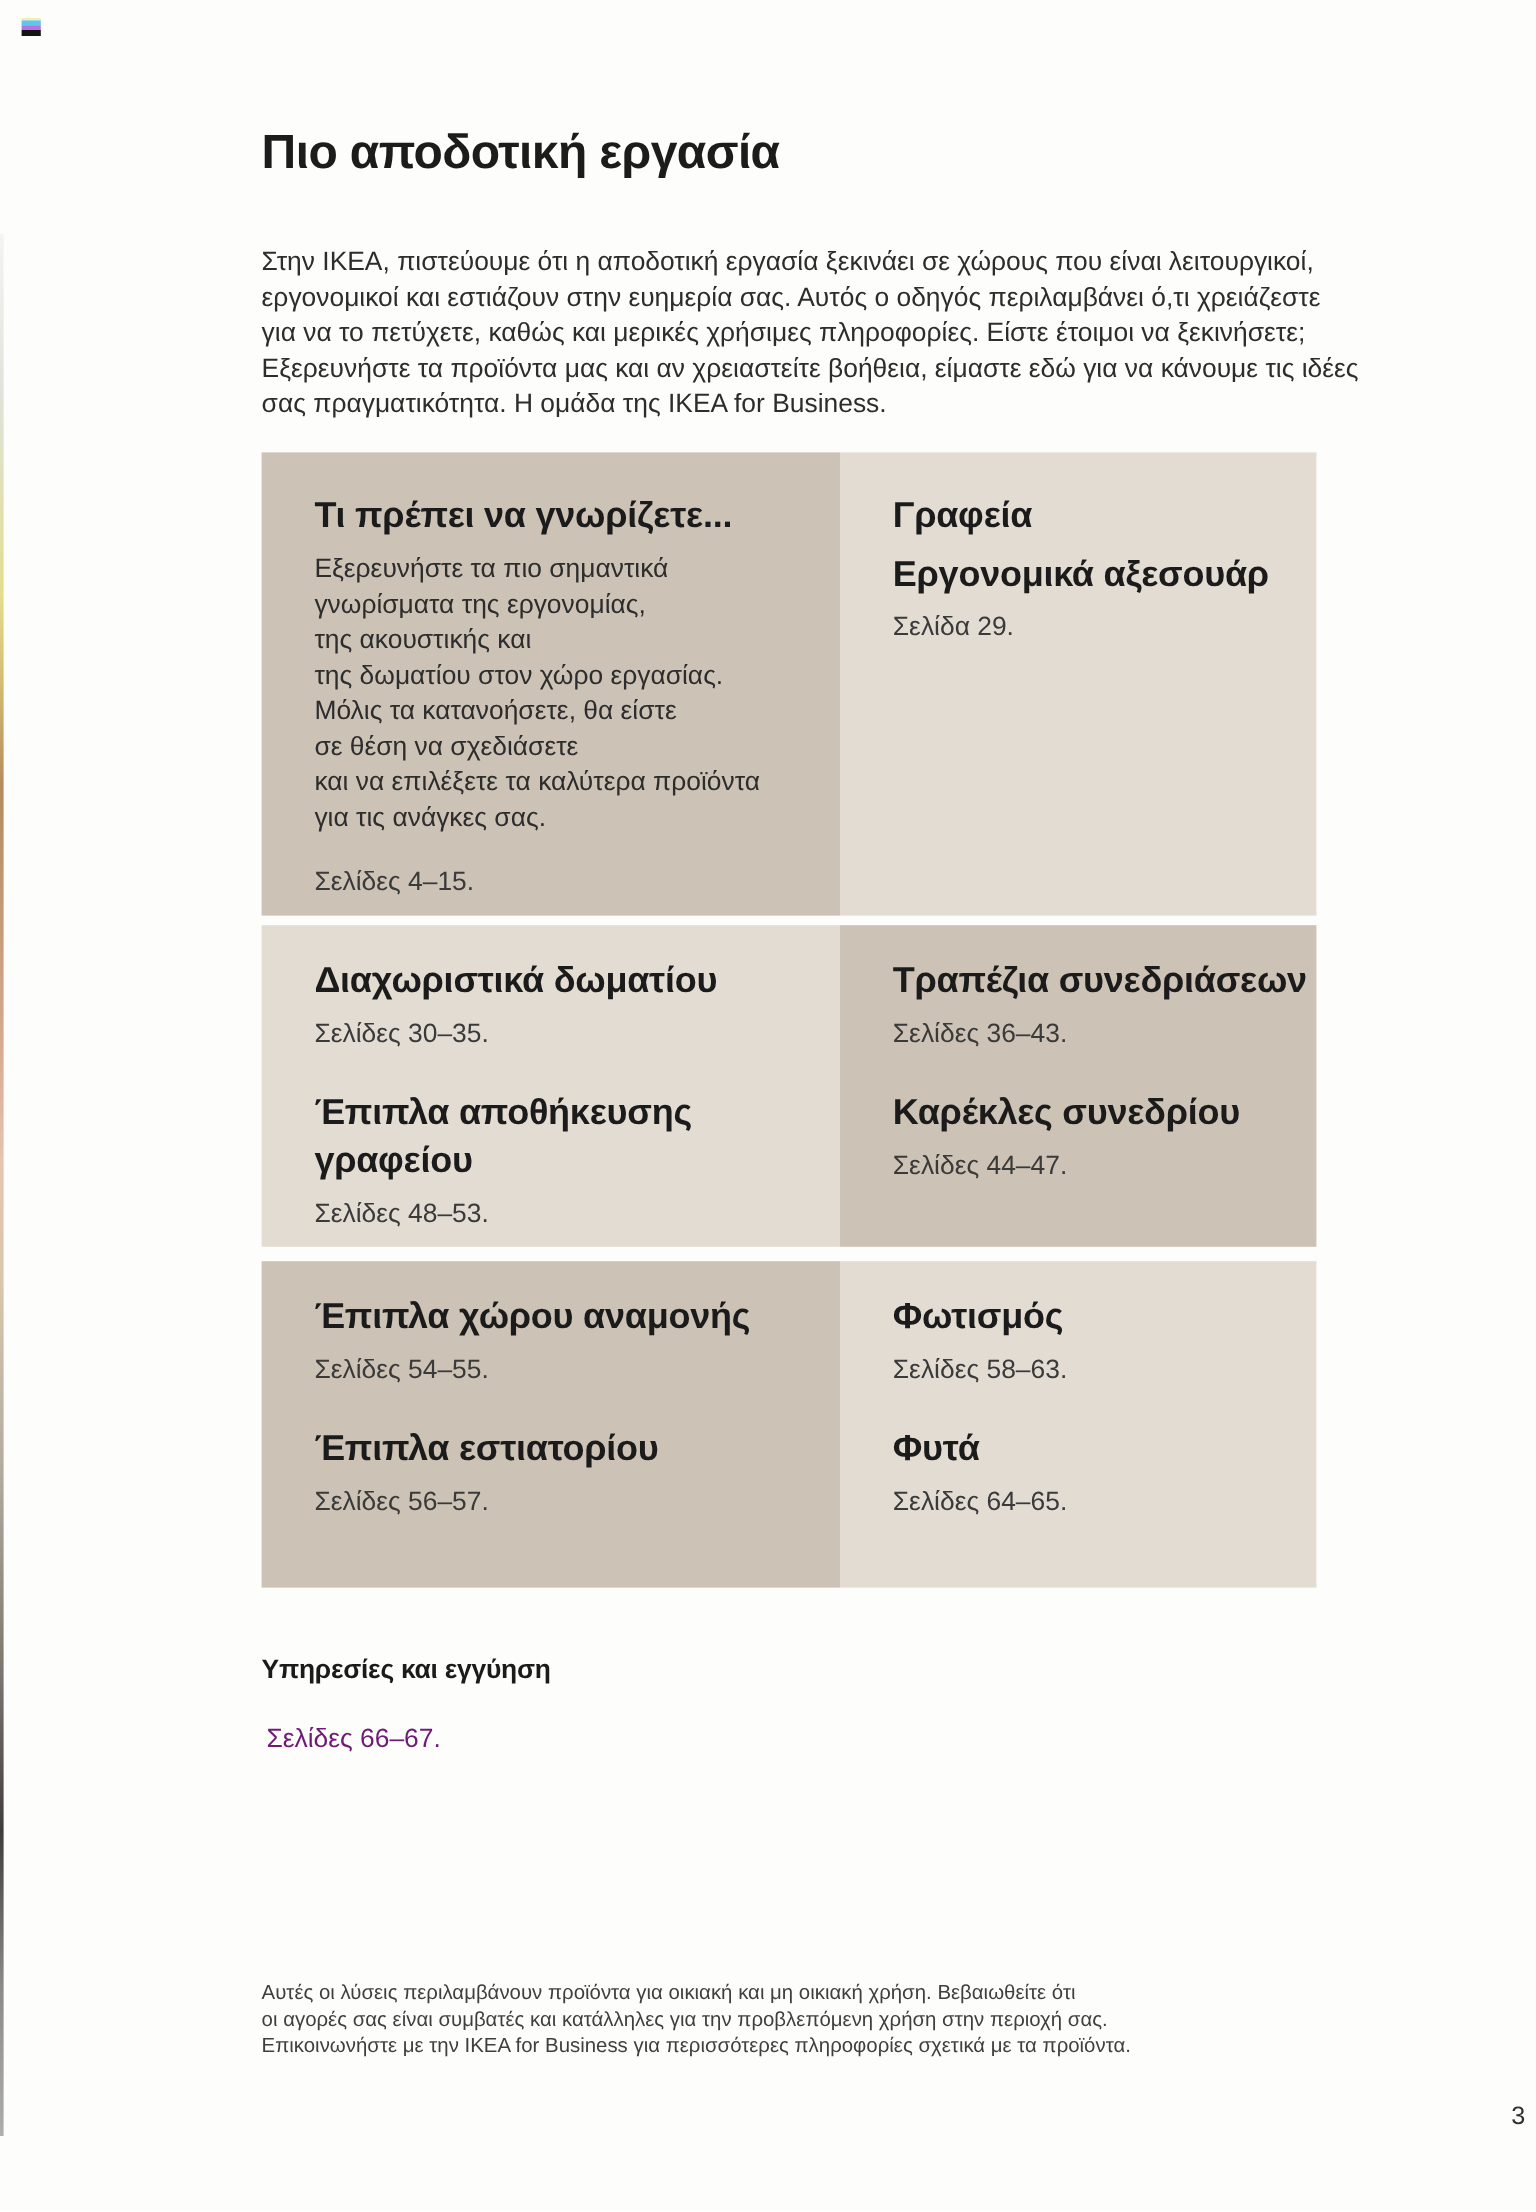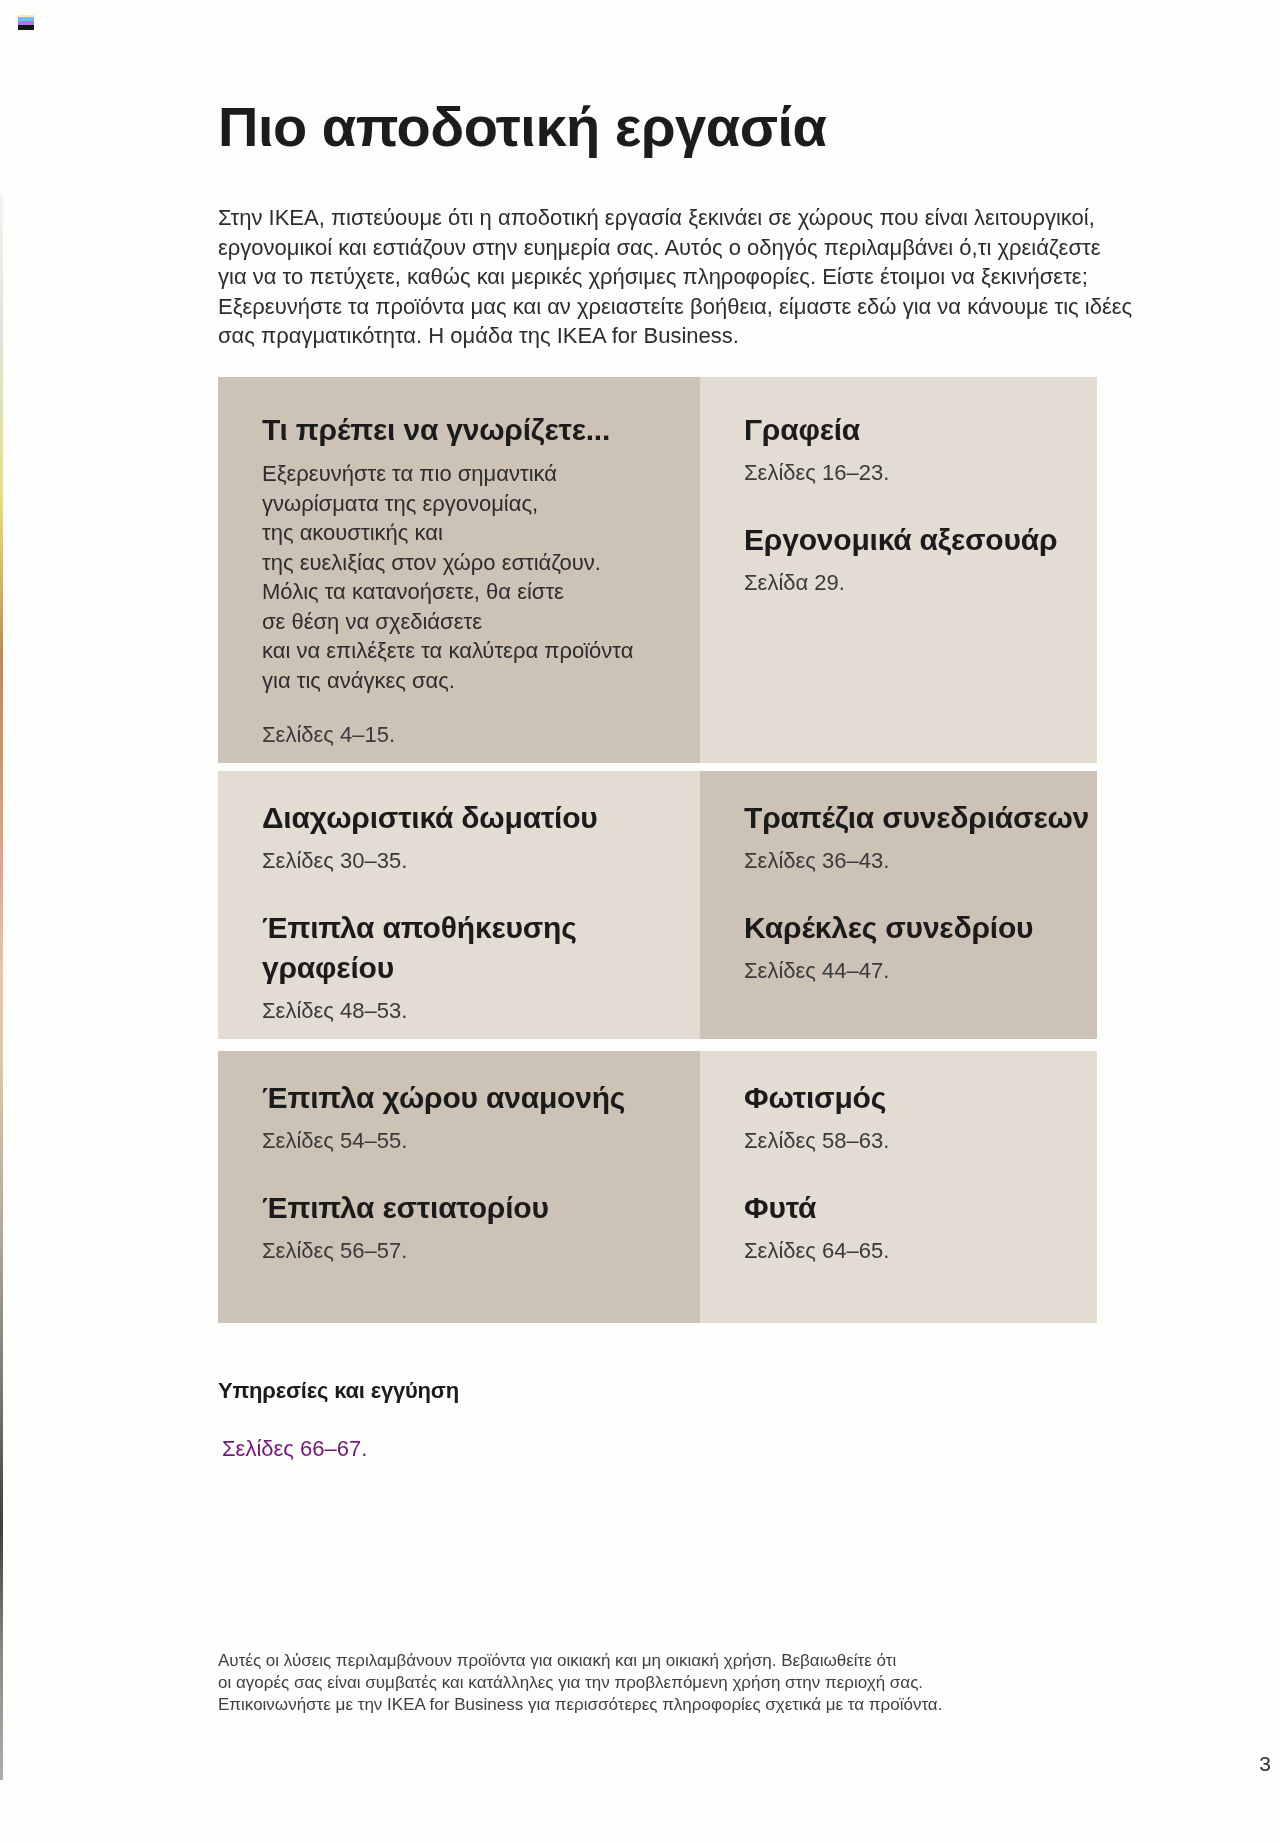--- a/index.html
+++ b/index.html
@@ -23,21 +23,21 @@
 
   
   .reg-mark { position:absolute; left:18px; top:15px; width:16px; }
   .reg-mark .s1 { height:2px; background:#eef0ae; }
   .reg-mark .s2 { height:4px; background:#5fc6ee; }
   .reg-mark .s3 { height:4px; background:#b873e2; }
   .reg-mark .s4 { height:5px; background:#141414; }
 
   .main-title {
     position:absolute; left:218px; top:92px; margin:0;
-    font-size:56px; line-height:70px; font-weight:700;
+    font-size:40px; line-height:70px; font-weight:700;
     letter-spacing:-0.5px; color:#1c1c1c; white-space:nowrap;
   }
 
   .intro { position:absolute; left:218px; top:203px; }
   .intro .line {
     font-size:22px; line-height:29.5px; color:#2d2d2d; white-space:nowrap;
   }
 
   .toc { position:absolute; left:218px; top:377px; width:965px; }
   .toc-row { display:flex; }
@@ -111,33 +111,32 @@
   <div class="toc">
 
     <div class="toc-row r1">
       <div class="cell c-left dark">
         <div class="entry">
           <h3 class="entry-title">Τι πρέπει να γνωρίζετε...</h3>
           <div class="know-body">
             <div class="line">Εξερευνήστε τα πιο σημαντικά</div>
             <div class="line">γνωρίσματα της εργονομίας,</div>
             <div class="line">της ακουστικής και</div>
-            <div class="line">της ευελιξίας στον χώρο εστιάζουν.</div>
+            <div class="line">της δωματίου στον χώρο εργασίας.</div>
             <div class="line">Μόλις τα κατανοήσετε, θα είστε</div>
             <div class="line">σε θέση να σχεδιάσετε</div>
             <div class="line">και να επιλέξετε τα καλύτερα προϊόντα</div>
             <div class="line">για τις ανάγκες σας.</div>
           </div>
           <div class="know-pages">Σελίδες 4–15.</div>
         </div>
       </div>
       <div class="cell c-right light">
         <div class="entry">
           <h3 class="entry-title">Γραφεία</h3>
-          <p class="entry-pages">Σελίδες 16–23.</p>
         </div>
         <div class="entry">
           <h3 class="entry-title">Εργονομικά αξεσουάρ</h3>
           <p class="entry-pages">Σελίδα 29.</p>
         </div>
       </div>
     </div>
 
     <div class="toc-row r2">
       <div class="cell c-left light">

